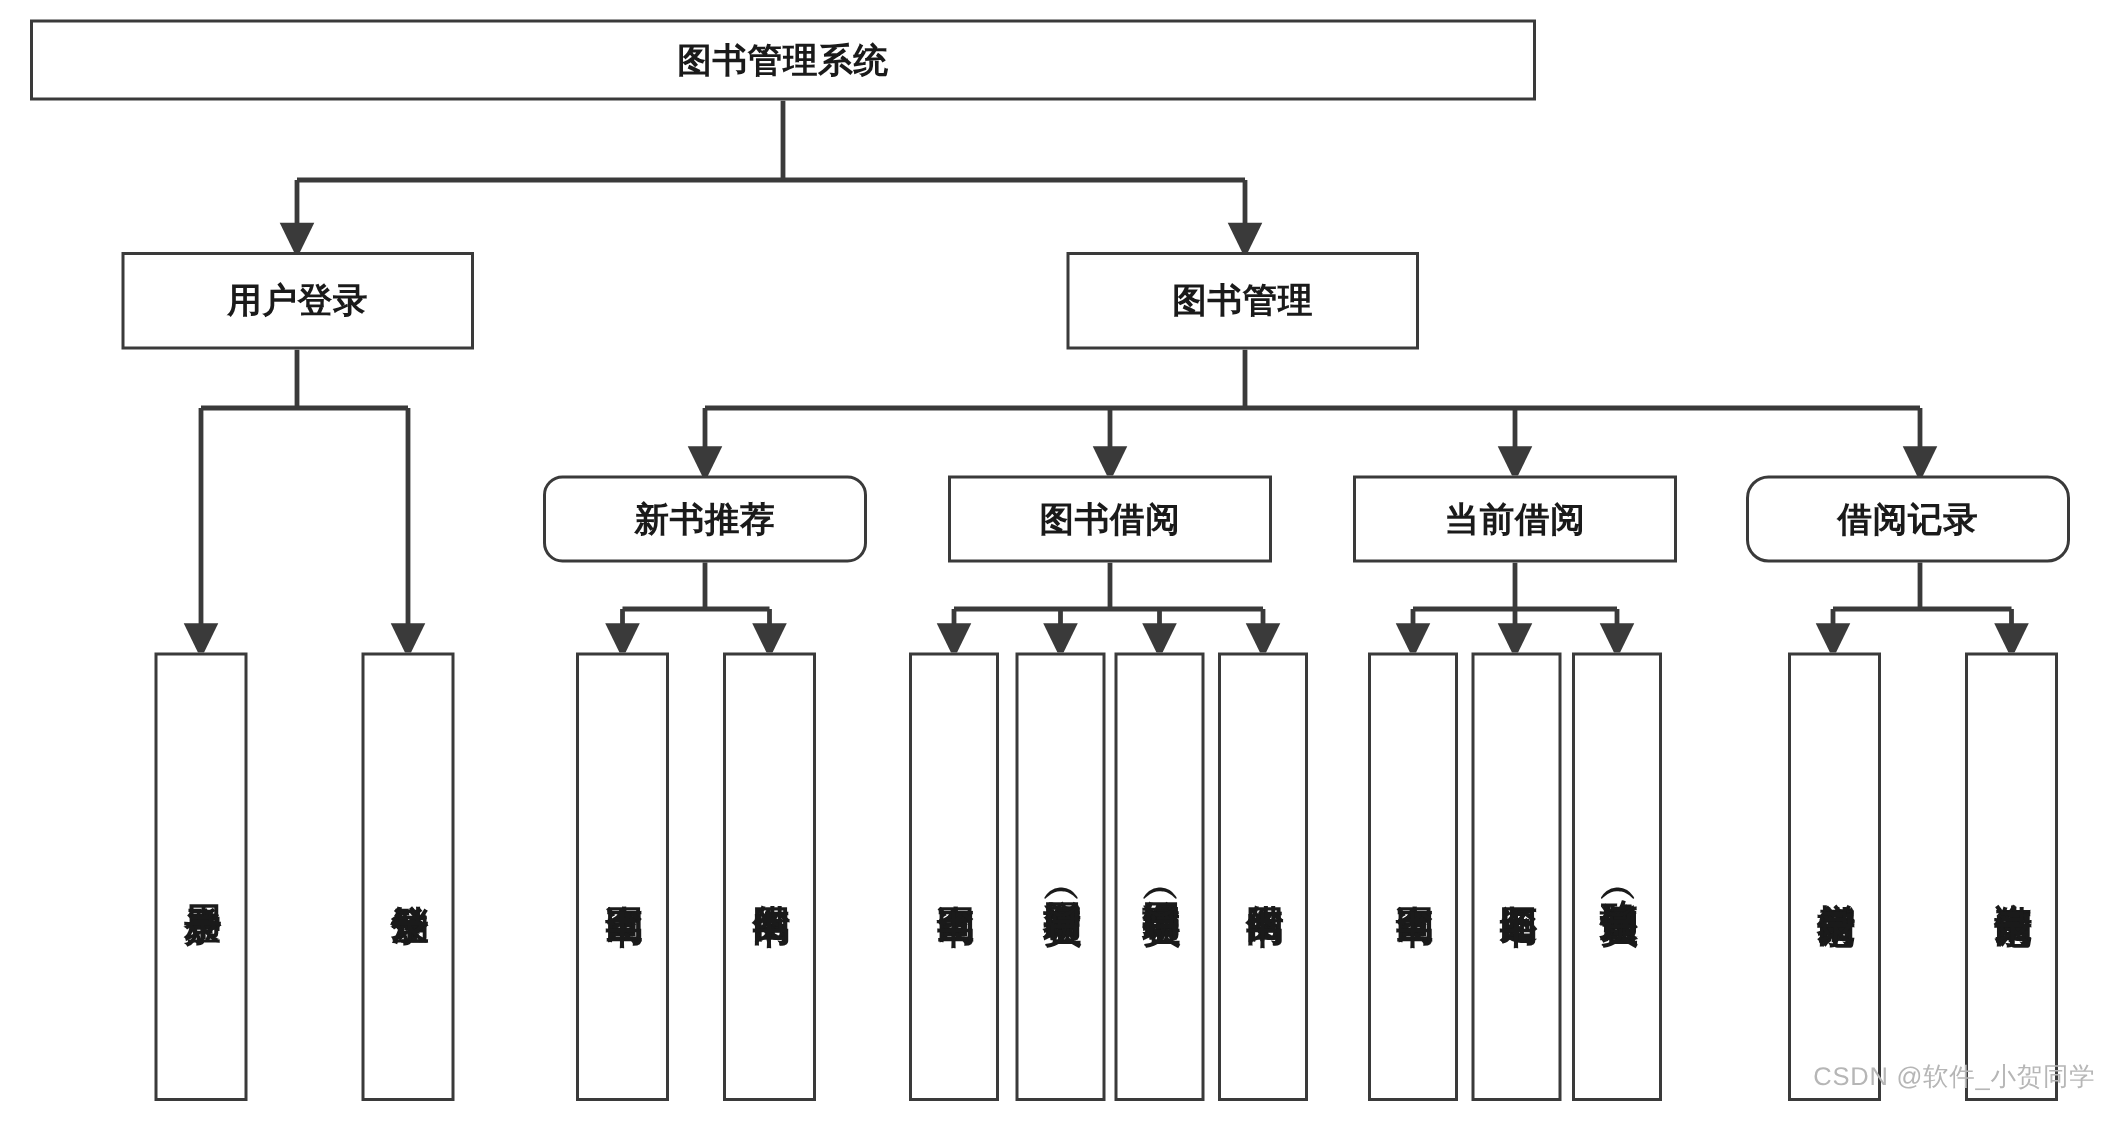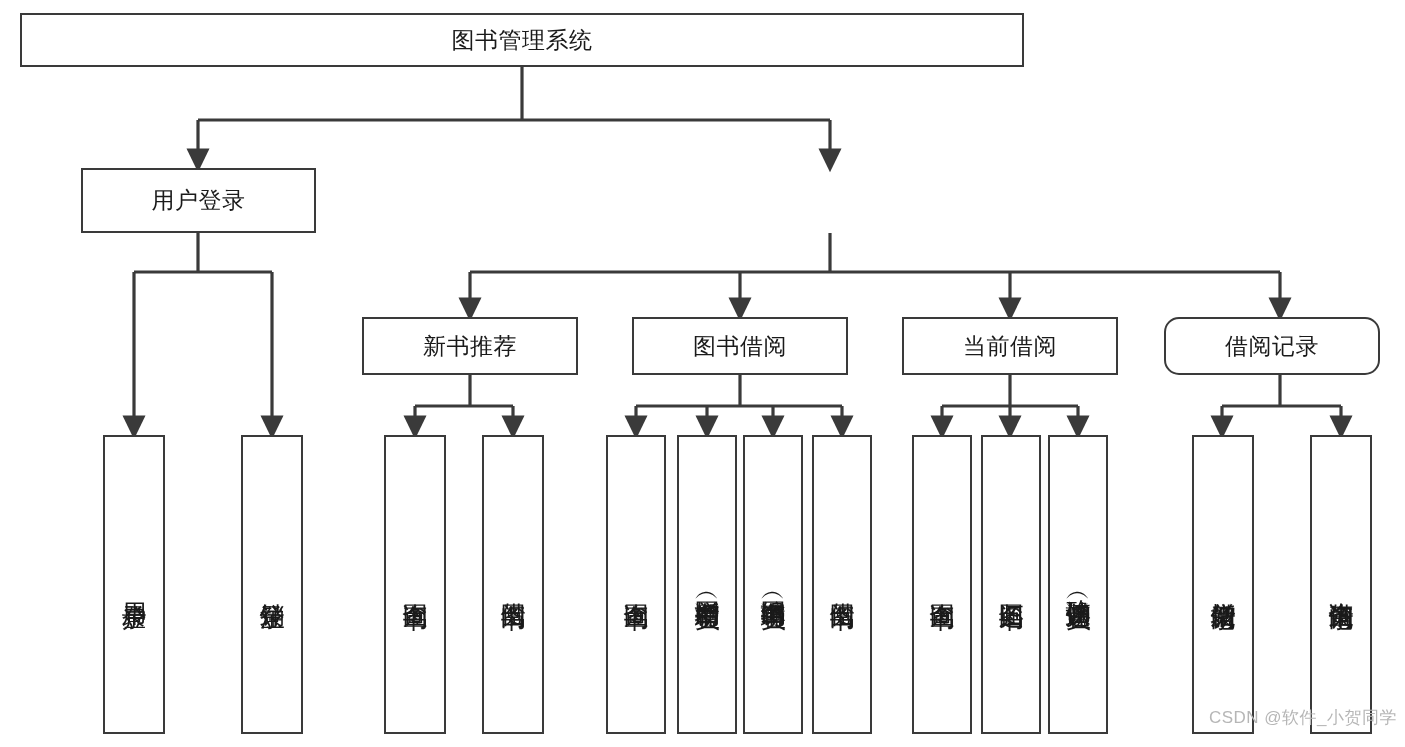--- a/index.html
+++ b/index.html
@@ -34,20 +34,21 @@
     align-items: center;
     justify-content: center;
     text-align: center;
     color: #1a1a1a;
     z-index: 2;
   }
   .node .lbl {
     display: block;
     line-height: 1.15;
     letter-spacing: 0.5px;
+    font-weight: bold;
   }
   
   .node.horiz .lbl {
     font-size: 23px;
   }
   .node.root .lbl {
     font-size: 23px;
   }
   
   .node.leaf {
@@ -129,22 +130,25 @@
     </g>
   </svg>
 
   <div class="node root horiz" style="left:20px; top:13px; width:1004px; height:54px;">
     <span class="lbl">图书管理系统</span>
   </div>
 
   <div class="node horiz" style="left:81px; top:168px; width:235px; height:65px;">
     <span class="lbl">用户登录</span>
   </div>
-
-  <div class="node horiz" style="left:362px; top:317px; width:216px; height:58px;">
+  <div class="node horiz" style="left:711px; top:168px; width:235px; height:65px;">
+    <span class="lbl">图书管理</span>
+  </div>
+
+  <div class="node horiz" style="left:362px; top:317px; width:216px; height:58px;border-radius:13px;">
     <span class="lbl">新书推荐</span>
   </div>
   <div class="node horiz" style="left:902px; top:317px; width:216px; height:58px;">
     <span class="lbl">当前借阅</span>
   </div>
   <div class="node horiz" style="left:632px; top:317px; width:216px; height:58px;">
     <span class="lbl">图书借阅</span>
   </div>
   <div class="node horiz" style="left:1164px; top:317px; width:216px; height:58px;border-radius:15px;">
     <span class="lbl">借阅记录</span>

